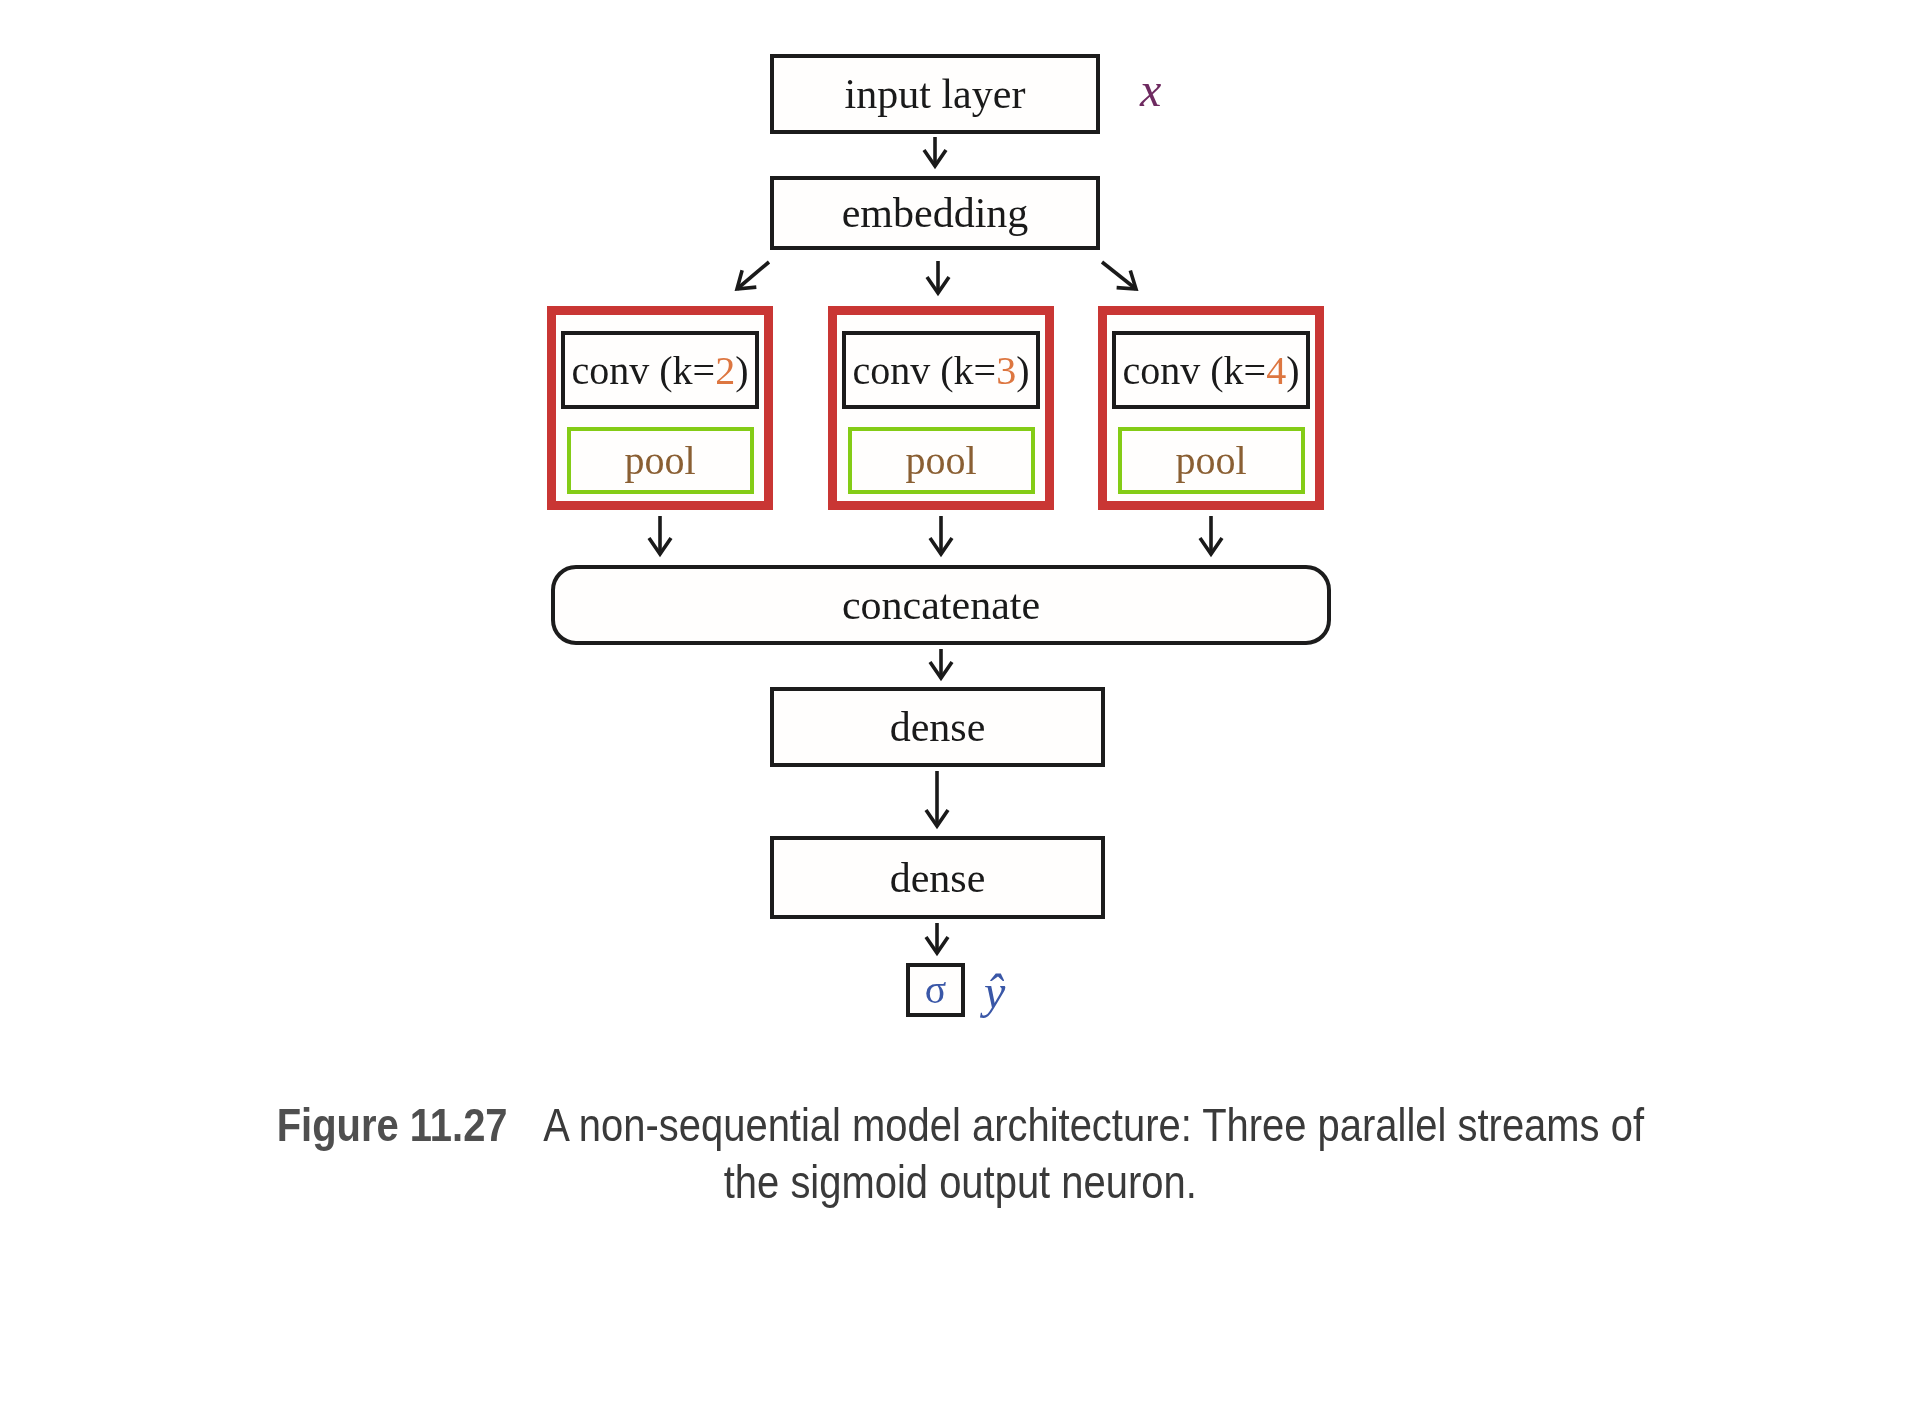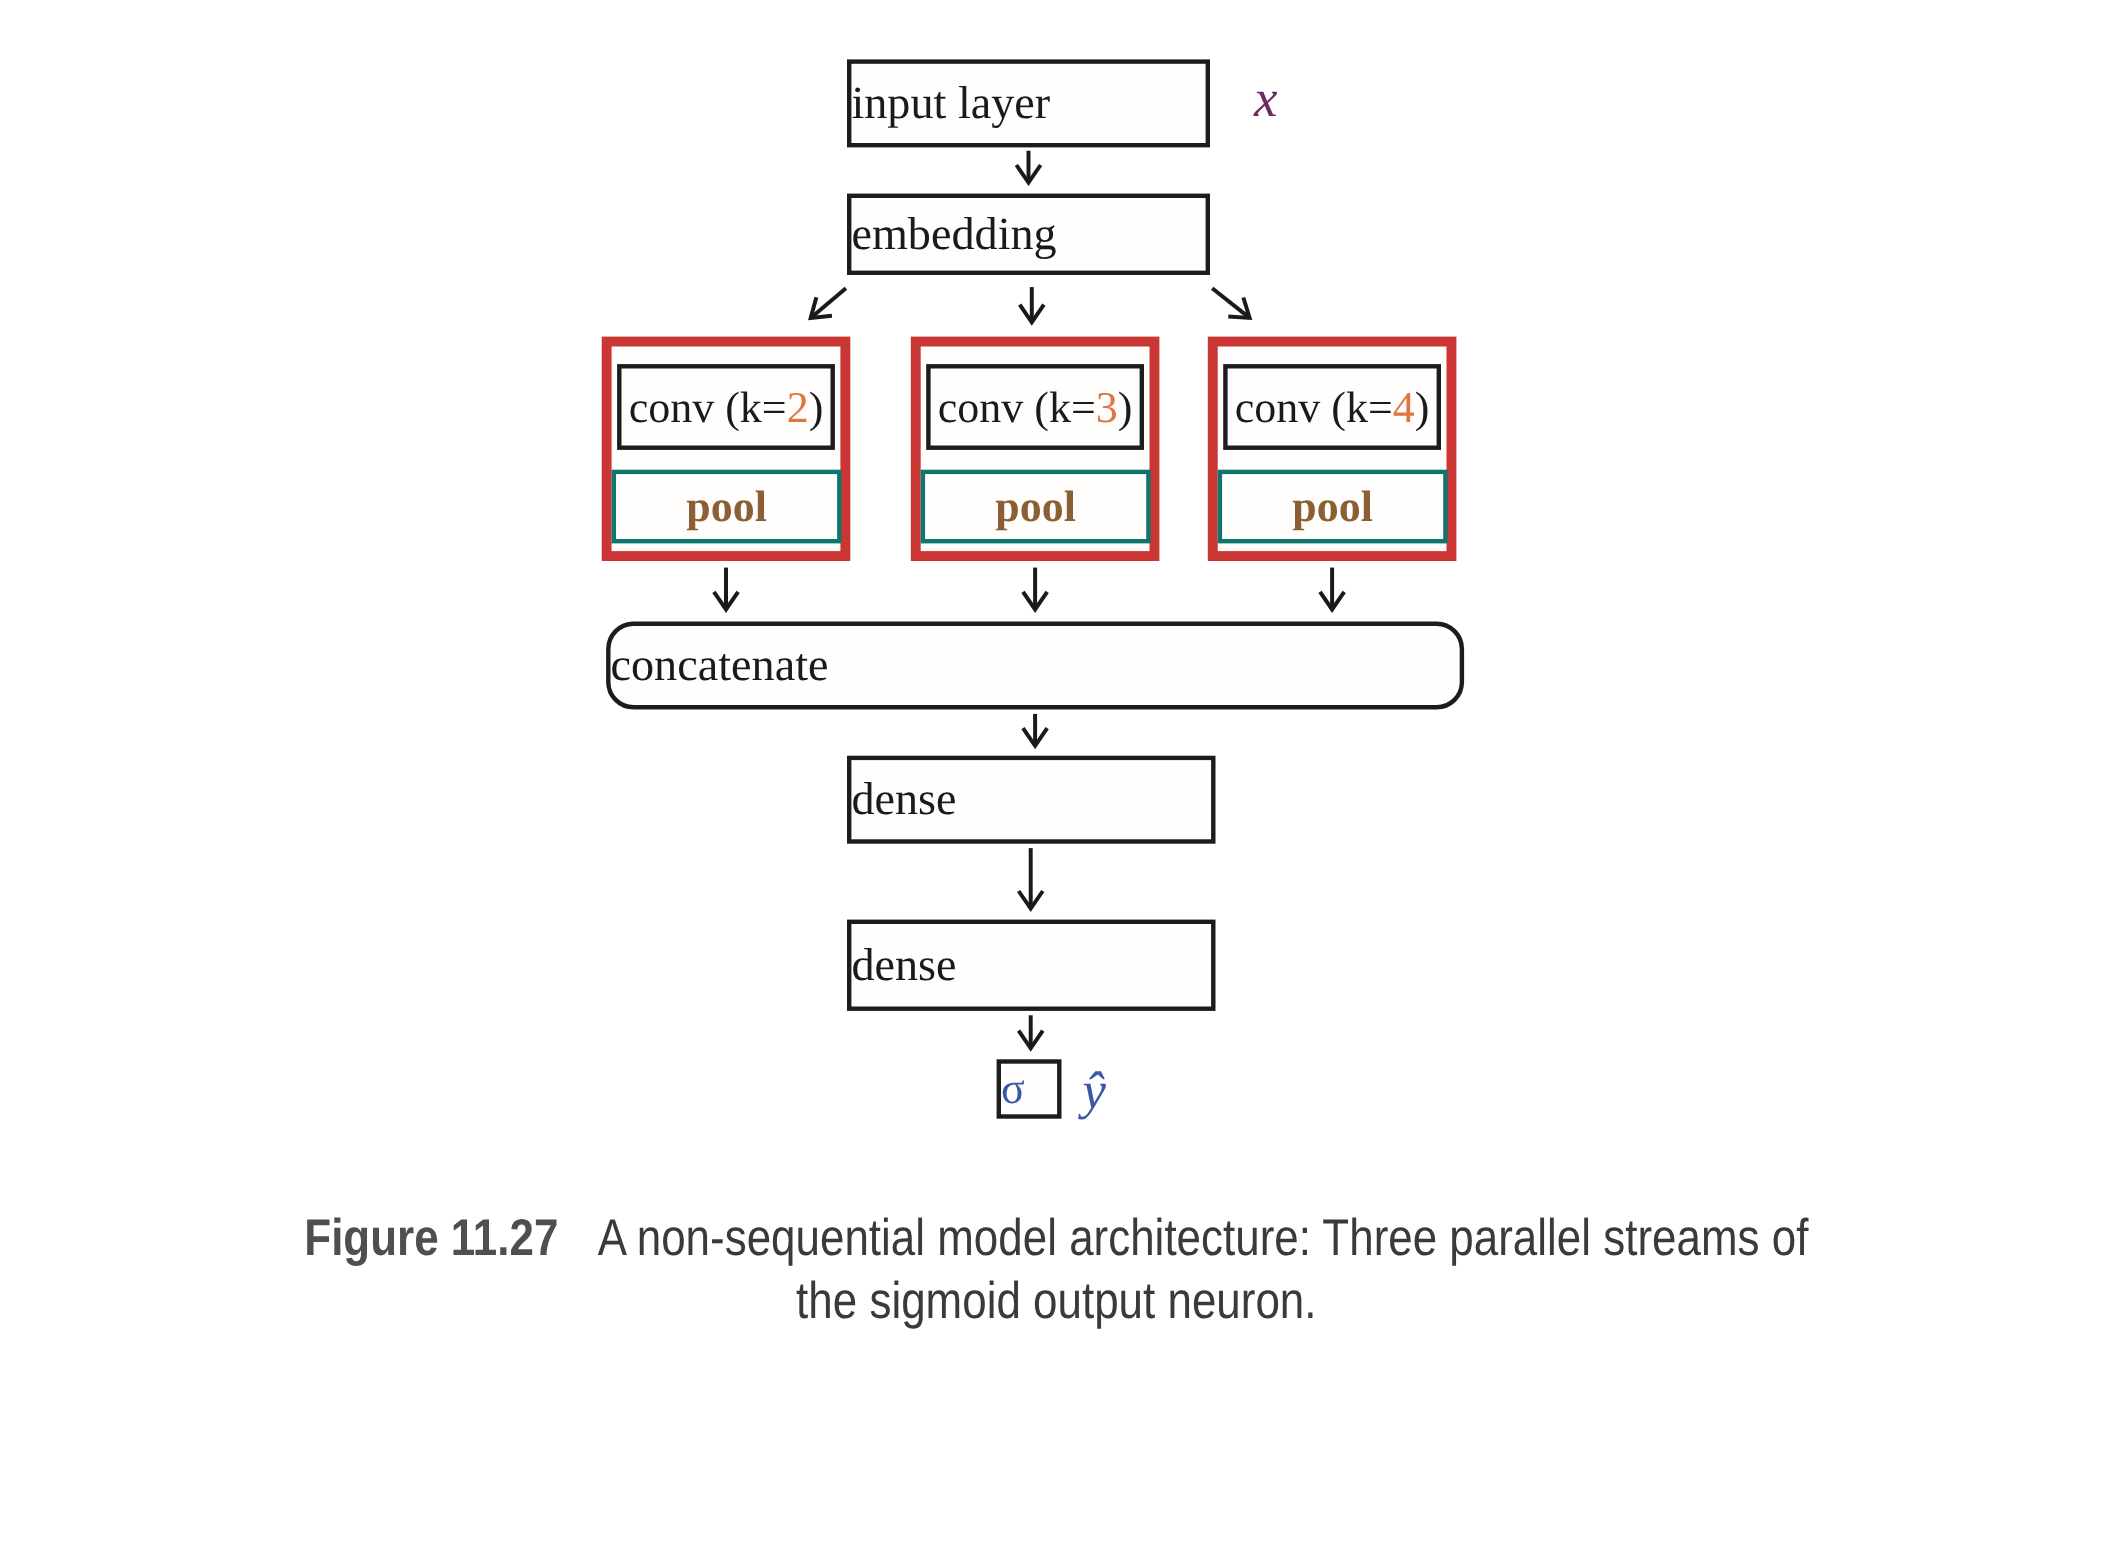--- a/index.html
+++ b/index.html
@@ -1,36 +1,36 @@
 <!DOCTYPE html>
 <html><head>
 <meta charset="utf-8">
 <style>
   html,body{margin:0;padding:0;background:#ffffff;}
   #canvas{position:relative;width:1920px;height:1425px;background:#ffffff;overflow:hidden;
           font-family:"Liberation Serif","DejaVu Serif",serif;}
   .box{position:absolute;box-sizing:border-box;border:4px solid #1c1c1c;background:#fffefd;
-       display:flex;align-items:center;
+       display:flex;align-items:center;justify-content:center;
        font-size:42px;color:#1a1a1a;line-height:1;}
   #input-layer{left:770px;top:54px;width:330px;height:80px;}
   #embedding{left:770px;top:176px;width:330px;height:74px;}
   #concatenate{left:551px;top:565px;width:780px;height:80px;border-radius:25px;}
   #dense1{left:770px;top:687px;width:335px;height:80px;}
   #dense2{left:770px;top:836px;width:335px;height:83px;}
   #sigma-box{left:906px;top:963px;width:59px;height:54px;font-size:40px;color:#3a57a7;}
   .stream{position:absolute;box-sizing:border-box;width:226px;height:204px;top:306px;
           border:9px solid #c93634;background:#fffefd;}
   #stream-k2{left:547px;} #stream-k3{left:828px;} #stream-k4{left:1098px;}
   .conv-box{box-sizing:border-box;margin:16px auto 0;width:198px;height:78px;
             border:4px solid #1c1c1c;display:flex;align-items:center;justify-content:center;
             font-size:40px;color:#1a1a1a;white-space:nowrap;}
   .conv-box .k-num{color:#dd7640;}
-  .pool-box{box-sizing:border-box;margin:18px auto 0;width:209px;height:67px;
-            border:4px solid #0f766e;display:flex;align-items:center;justify-content:center;
-            font-size:40px;color:#8a5f33;font-weight:bold;}
+  .pool-box{box-sizing:border-box;margin:18px auto 0;width:187px;height:67px;
+            border:4px solid #84cc16;display:flex;align-items:center;justify-content:center;
+            font-size:40px;color:#8a5f33;}
   .sym{position:absolute;font-style:italic;line-height:1;}
   #x-symbol{left:1140px;top:66px;font-size:48px;color:#6e2a60;}
   #y-hat-symbol{left:984px;top:968px;font-size:48px;color:#3a57a7;}
   #arrow-layer{position:absolute;left:0;top:0;width:1920px;height:1425px;}
   #caption{position:absolute;left:0;top:1064px;width:1920px;text-align:center;
            font-family:"Liberation Sans","DejaVu Sans",sans-serif;
            font-size:47px;line-height:57px;color:#3a3a3a;margin-top:32px;}
   .cap-line{height:57px;}
   .cap-scale{display:inline-block;transform:scaleX(0.85);transform-origin:50% 50%;white-space:nowrap;}
   .fig-label{font-weight:bold;color:#4f4f4f;margin-right:42px;}

